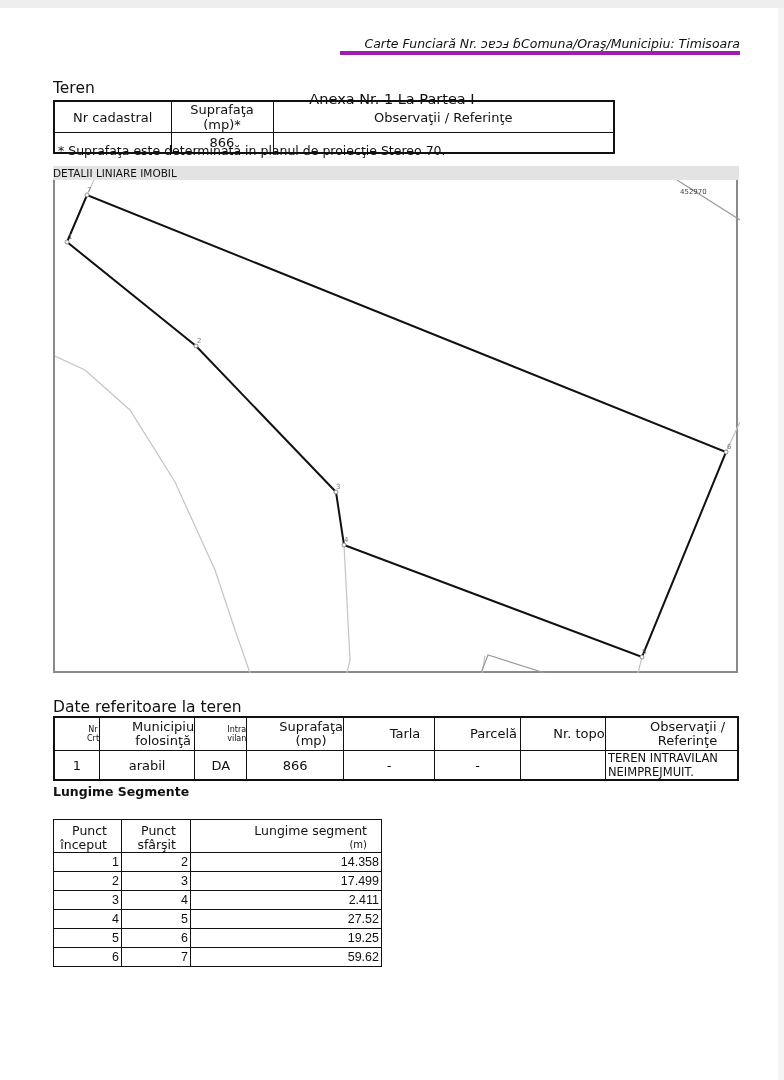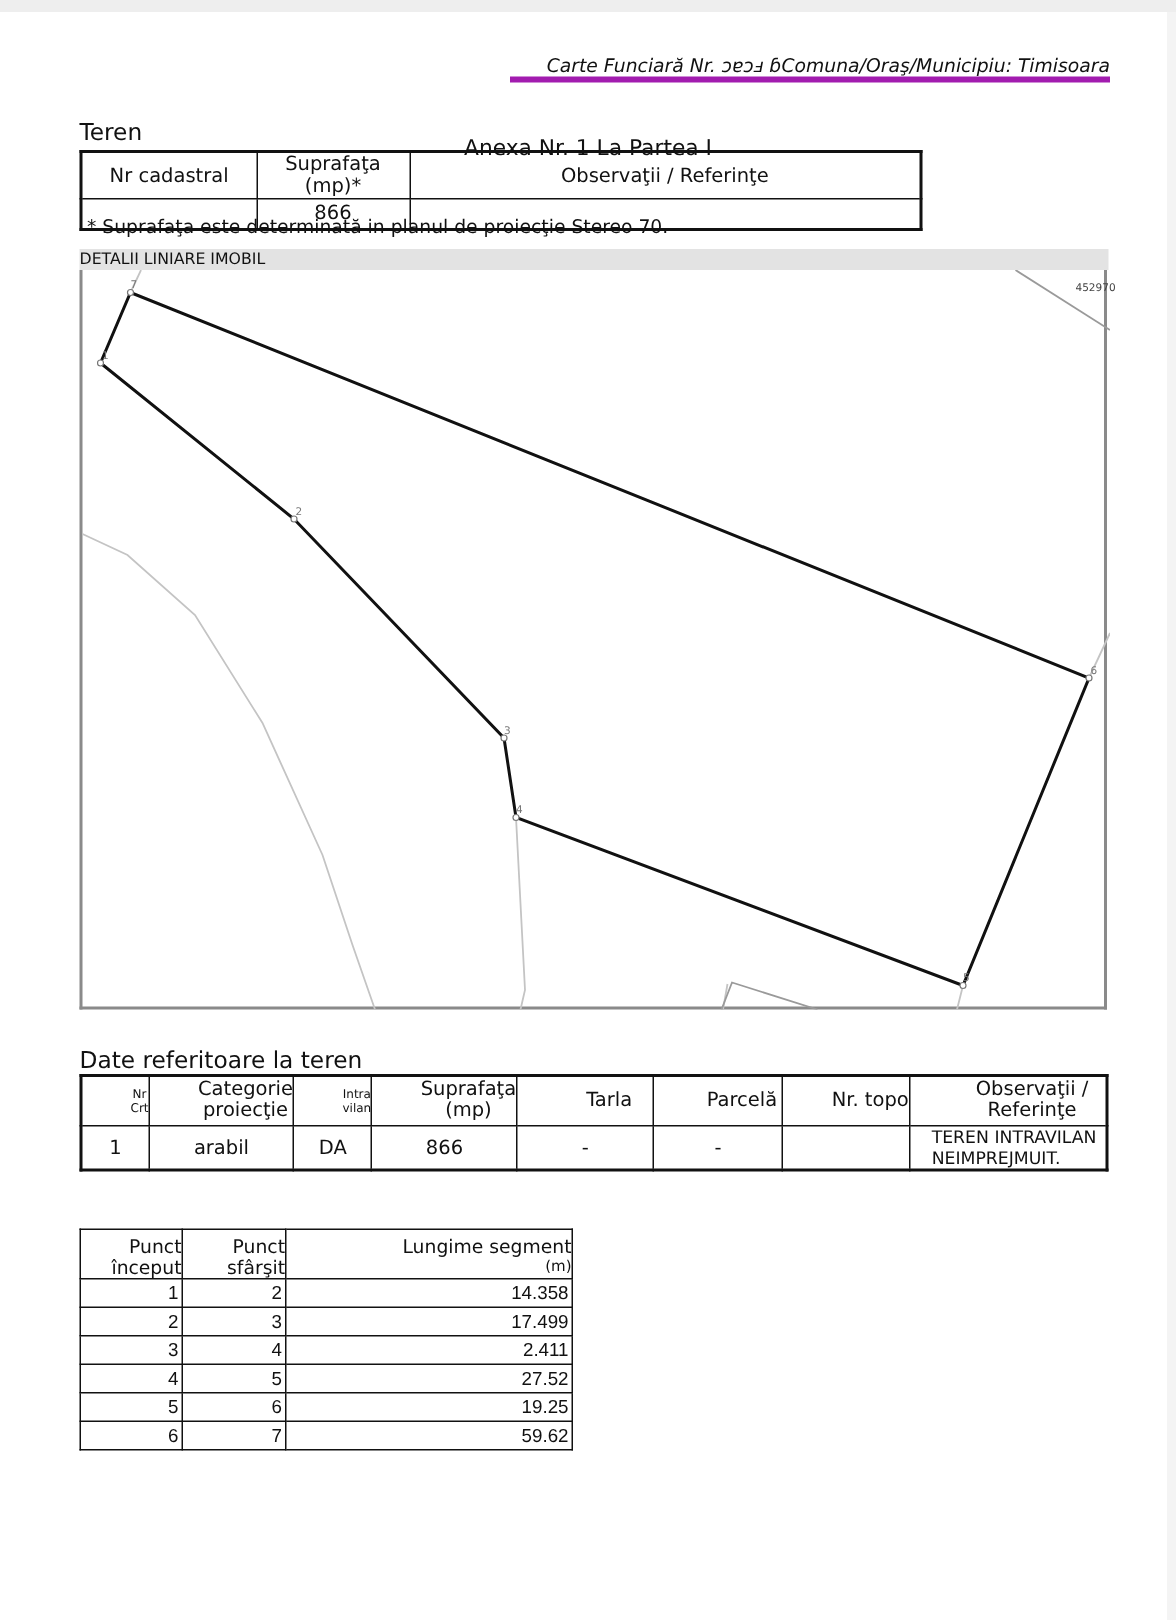--- a/index.html
+++ b/index.html
@@ -20,30 +20,30 @@
     td, th { border: 1px solid #111; padding: 0; font-weight: normal; }
     .t1 { left: 53px; top: 100px; width: 562px; border: 2px solid #111; font-size: 13px; }
     .t1 td { height: 19px; text-align: center; }
     .note { position: absolute; left: 58px; top: 143px; font-size: 12.5px; }
     .map-header {
       position: absolute; left: 53px; top: 166px; width: 686px; height: 14px;
       background: #e3e3e3; text-align: left; font-size: 10.5px; line-height: 14px;
     }
     .map { position: absolute; left: 53px; top: 180px; width: 685px; height: 493px; border: 2px solid #8a8a8a; border-top: none; background: #fff; box-sizing: border-box; }
     .map svg { position: absolute; left: 0; top: 0; }
-    .coord-label { position: absolute; left: 662px; top: 8px; font-size: 7px; color: #444; }
+    .coord-label { position: absolute; left: 625px; top: 8px; font-size: 7px; color: #444; }
     .t2 { left: 53px; top: 716px; width: 686px; border: 2px solid #111; font-size: 13px; }
     .t2 th { text-align: center; line-height: 14px; height: 32px; padding-left: 32px; }
     .t2 td { text-align: center; height: 26px; }
     .t2 .small { font-size: 8px; line-height: 9px; }
-    .t2 td.left { text-align: left; padding-left: 14px; font-size: 11.5px; }
+    .t2 td.left { text-align: left; padding-left: 2px; font-size: 11.5px; }
     .lung-title { position: absolute; left: 53px; top: 785px; font-size: 12.5px; line-height: 14px; font-weight: bold; }
     .lung-title div { font-weight: bold; }
     .t3 { left: 53px; top: 819px; width: 329px; border: 1.5px solid #111; font-family: "Liberation Sans", sans-serif; font-size: 12.5px; }
-    .t3 th { text-align: right; font-family: "DejaVu Sans", sans-serif; font-size: 12.5px; line-height: 14px; padding-right: 0; height: 32px; vertical-align: bottom; }
+    .t3 th { text-align: right; font-family: "DejaVu Sans", sans-serif; font-size: 12.5px; line-height: 14px; padding-right: 14px; height: 32px; vertical-align: bottom; }
     .t3 th .unit { font-size: 10px; }
     .t3 td { text-align: right; height: 18px; padding-right: 2px; }
   </style>
 </head>
 <body>
 
 <div class="topbar"></div>
 <div class="page"></div>
 
 <div class="header-line">Carte Funciară Nr. ɔɐɔⅎ  ɓComuna/Oraş/Municipiu: Timisoara</div>
@@ -122,21 +122,21 @@
       <col style="width:30px">
       <col style="width:76px">
     <col style="width:91px">
       <col style="width:86px">
       <col style="width:85px">
       <col>
   </colgroup>
   <tbody>
       <tr>
     <th class="small">Nr Crt</th>
-    <th>Categorie proiecţie</th>
+    <th>Municipiu folosinţă</th>
     <th class="small">Intra vilan</th>
     <th>Suprafaţa (mp)</th>
     <th>Tarla</th>
     <th>Parcelă</th>
     <th>Nr. topo</th>
     <th>Observaţii / Referinţe</th>
   </tr>
   <tr>
     <td>1</td>
     <td>arabil</td>
@@ -144,20 +144,21 @@
     <td>866</td>
     <td>-</td>
     <td>-</td>
     <td></td>
     <td class="left">TEREN INTRAVILAN NEIMPREJMUIT.</td>
   </tr>
 </tbody>
   </table>
 
 <div class="lung-title">
+  <div>Lungime Segmente</div>
 </div>
 
 <table class="t3">
   <colgroup>
       <col style="width:68px">
       <col style="width:69px">
       <col>
     </colgroup>
   <tbody>
       <tr>

